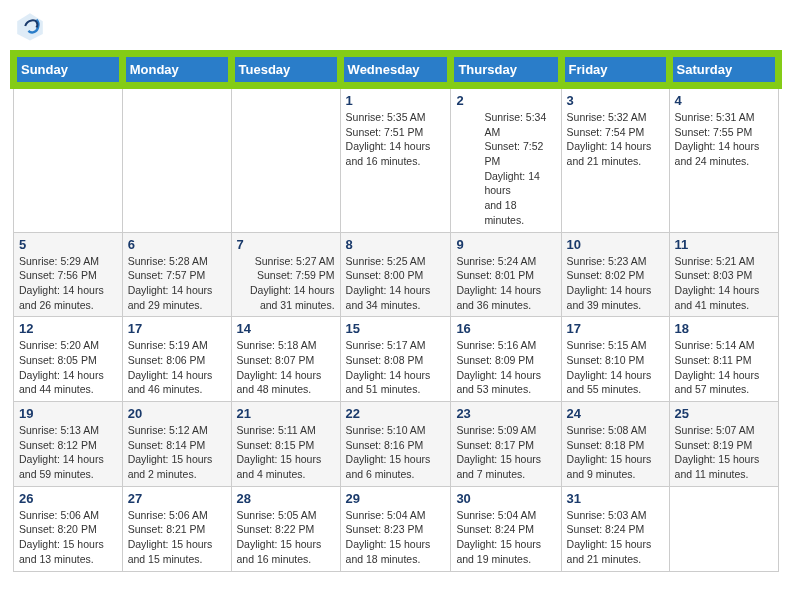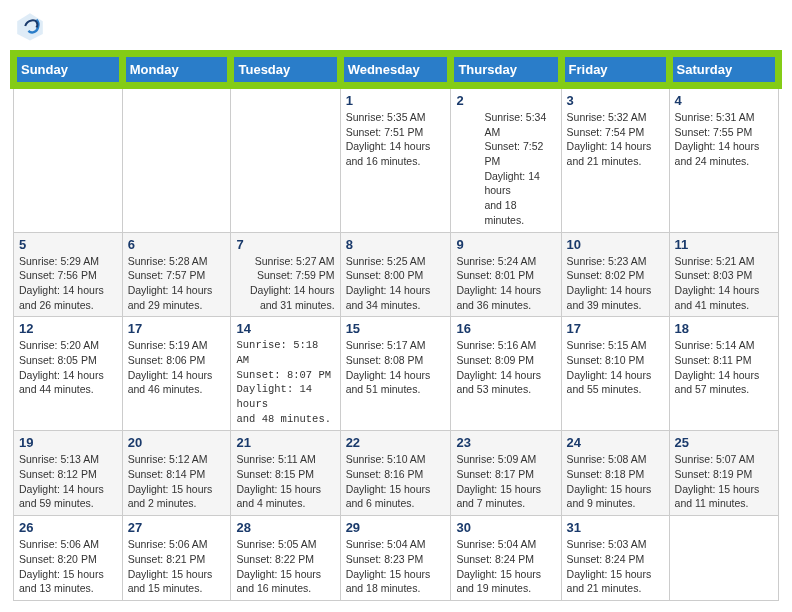--- a/index.html
+++ b/index.html
@@ -213,21 +213,21 @@
         </td>
         <td>
           <span class="day-number">17</span>
           <div class="day-info" style="white-space: pre-line;">Sunrise: 5:19 AM
 Sunset: 8:06 PM
 Daylight: 14 hours
 and 46 minutes.</div>
         </td>
         <td>
           <span class="day-number">14</span>
-          <div class="day-info" style="white-space: pre-line; font-family: Liberation Mono, monospace;">Sunrise: 5:18 AM
+          <div class="day-info" style="white-space: pre-line;">Sunrise: 5:18 AM
 Sunset: 8:07 PM
 Daylight: 14 hours
 and 48 minutes.</div>
         </td>
         <td>
           <span class="day-number">15</span>
           <div class="day-info" style="white-space: pre-line;">Sunrise: 5:17 AM
 Sunset: 8:08 PM
 Daylight: 14 hours
 and 51 minutes.</div>

